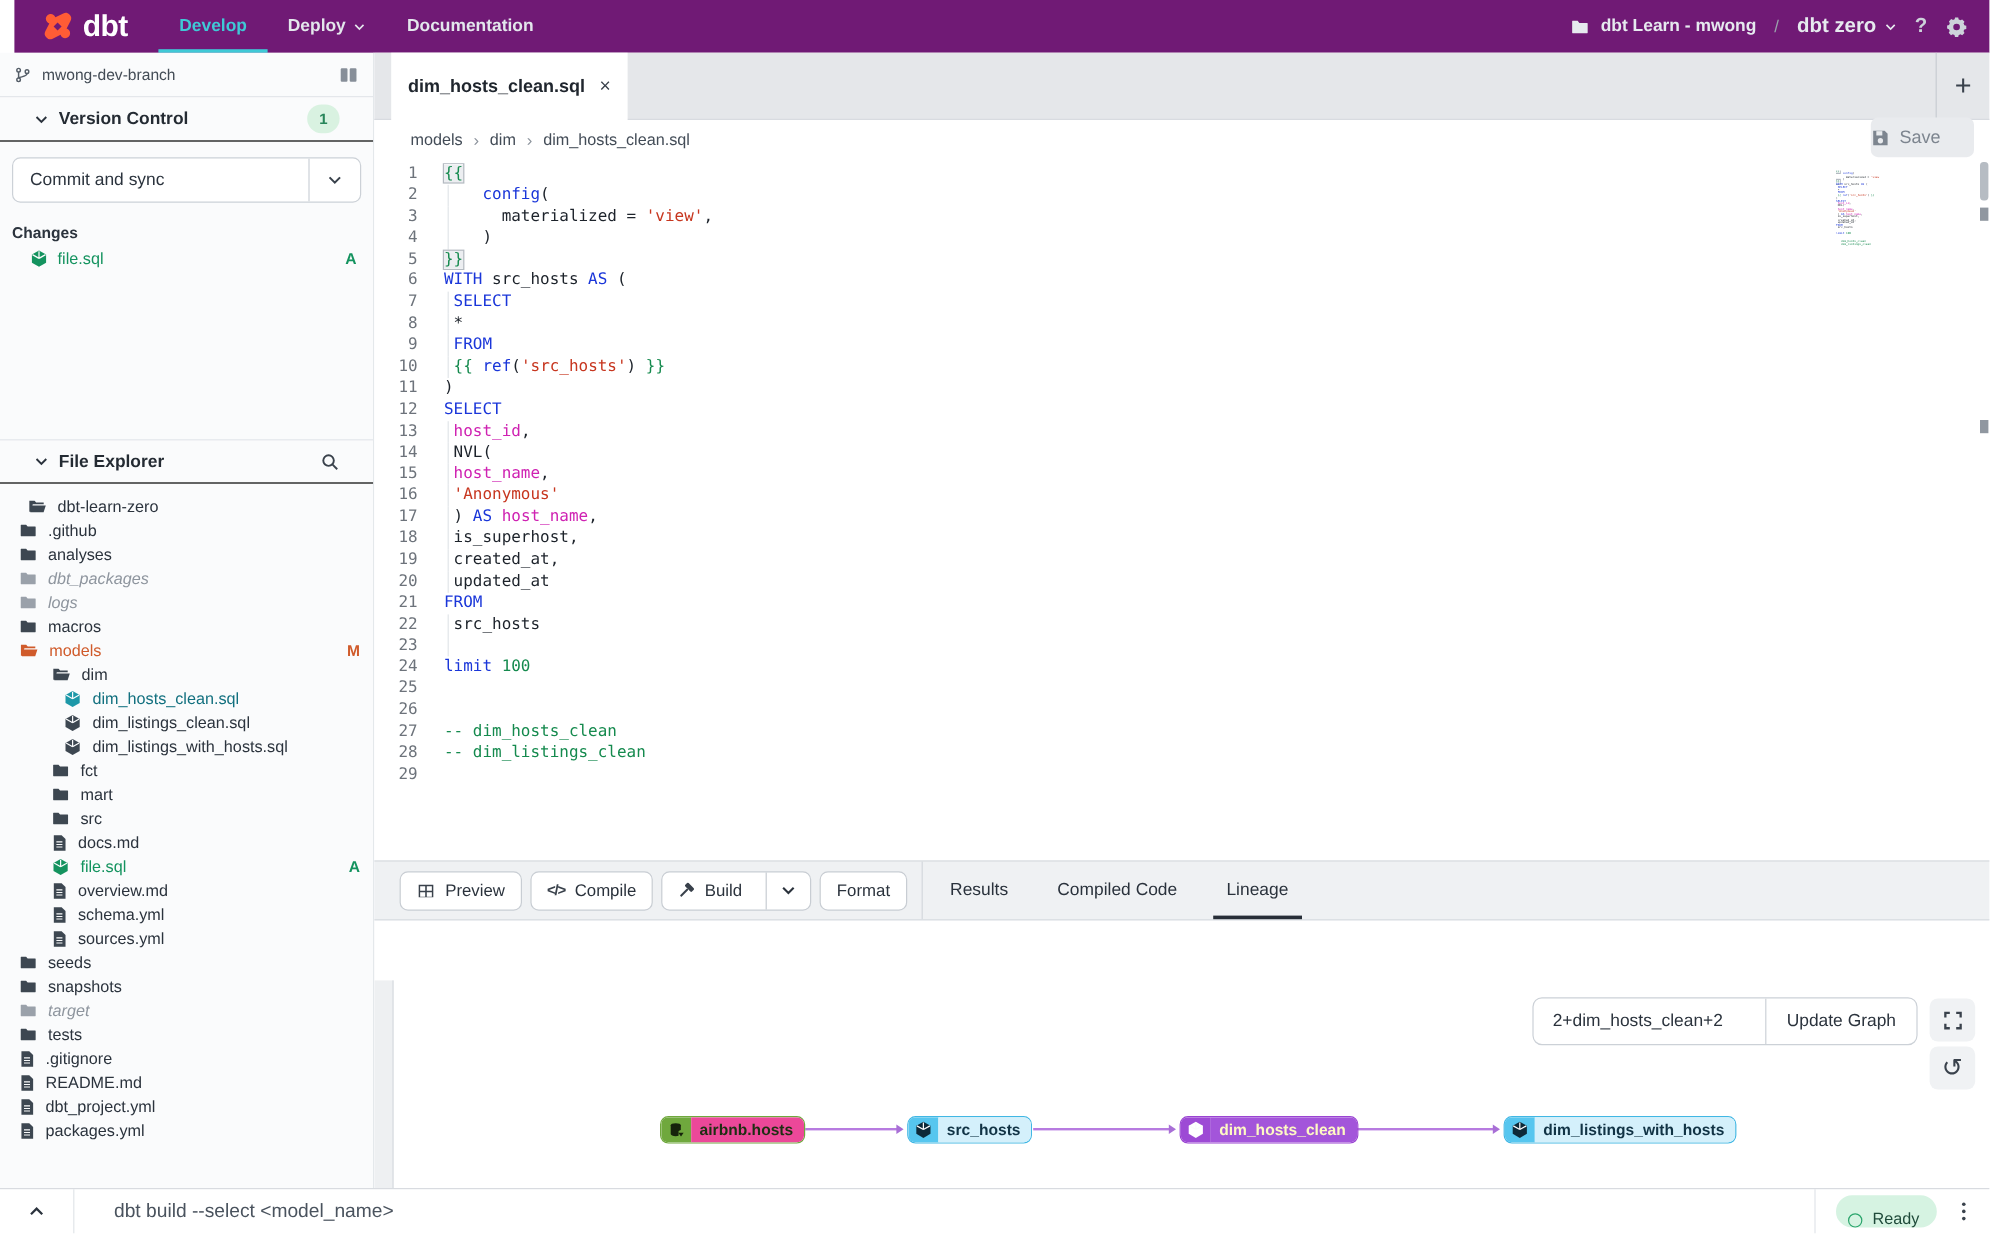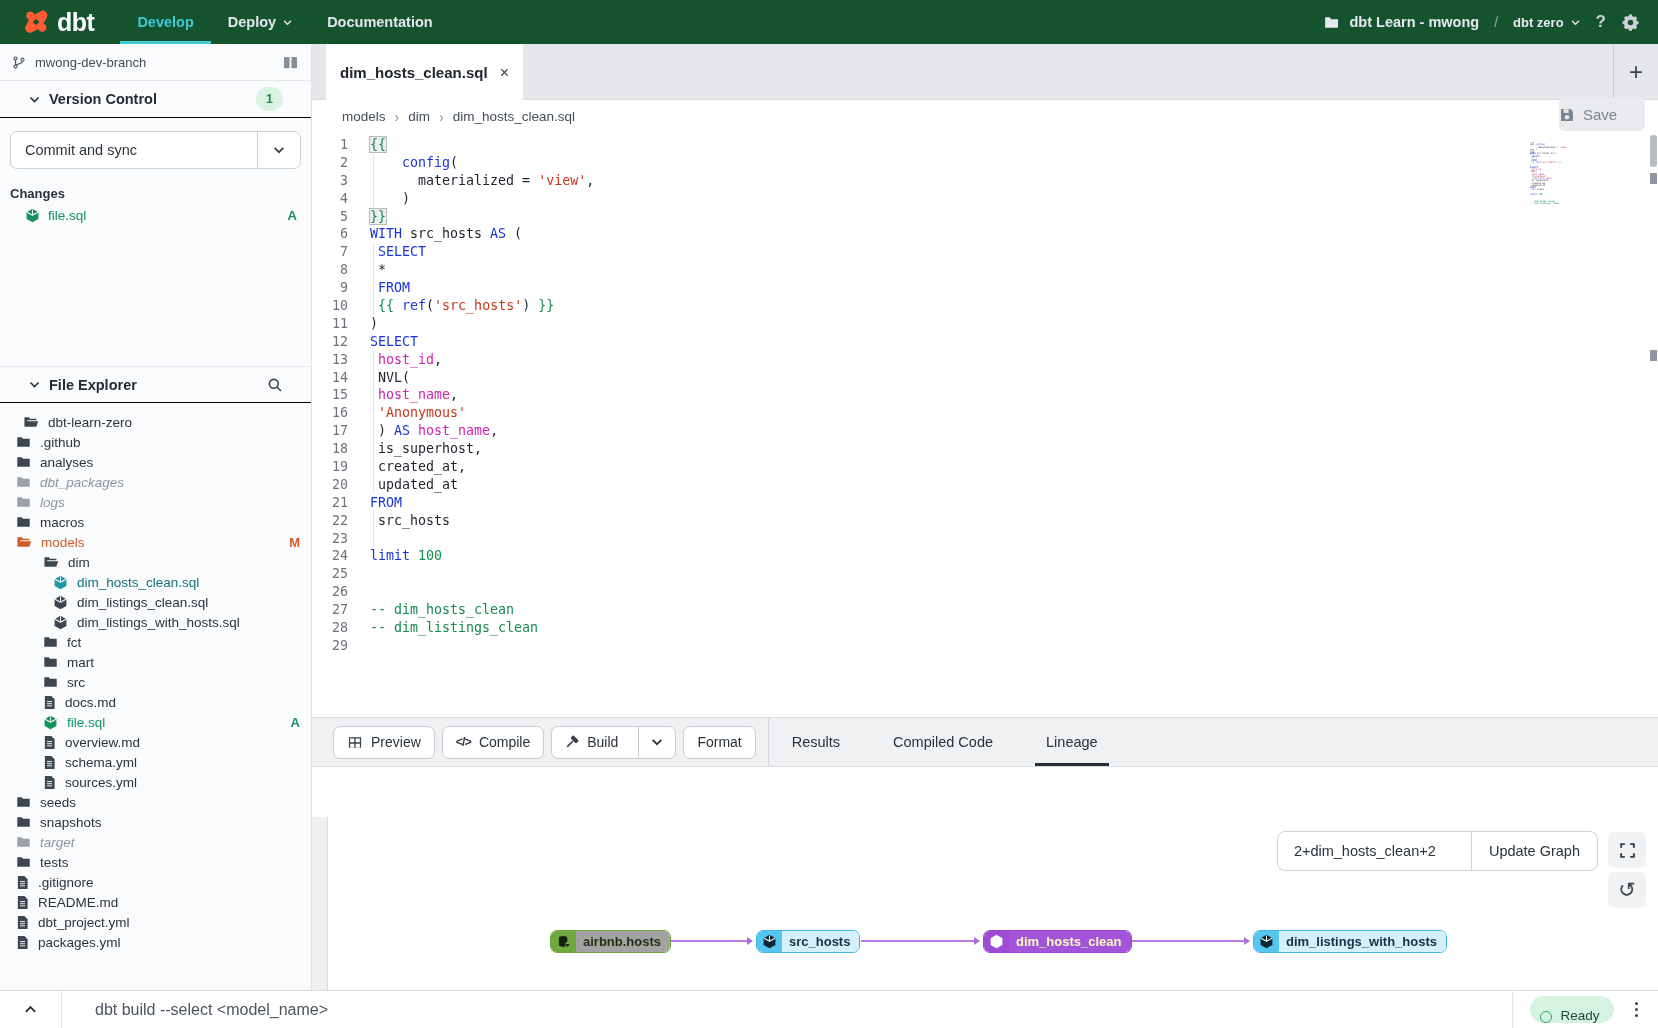--- a/index.html
+++ b/index.html
@@ -3,33 +3,33 @@
 <meta charset="utf-8">
 <style>
   *{margin:0;padding:0;box-sizing:border-box}
   html,body{width:1658px;height:1028px;overflow:hidden;background:#fff;
     font-family:"Liberation Sans",sans-serif;-webkit-font-smoothing:antialiased}
   .app{position:relative;width:1658px;height:1028px;background:#fff}
   svg{display:block}
   .icon{display:inline-flex;align-items:center;justify-content:center;flex:none}
 
   
-  .header{position:absolute;left:0;top:0;right:0;height:44px;background:#14532d;
+  .header{position:absolute;left:12px;top:0;right:0;height:44px;background:#701a75;
     display:flex;align-items:stretch;color:#dde2e8}
   .logo{display:flex;align-items:center;gap:7px;padding:0 26px 0 22px}
   .logo-text{color:#fff;font-size:25px;font-weight:bold;letter-spacing:-.5px}
   .nav{display:flex;align-items:stretch}
   .nav-item{position:relative;display:flex;align-items:center;gap:6px;padding:0 17px;
     font-size:14.5px;font-weight:bold;color:#e3e7ec;cursor:pointer}
   .nav-item.active{color:#3fc9d6}
   .nav-item.active::after{content:"";position:absolute;left:0;right:0;bottom:0;height:3px;background:#3fc9d6}
   .hdr-right{margin-left:auto;display:flex;align-items:center;gap:15px;padding-right:18px;color:#cdd3da}
   .hdr-proj{display:flex;align-items:center;gap:9px;font-size:14.5px;font-weight:bold;color:#e6eaef}
   .hdr-sep{color:#9aa2ac;font-size:14px}
-  .hdr-env{display:flex;align-items:center;gap:6px;font-size:13px;font-weight:bold;color:#e6eaef}
+  .hdr-env{display:flex;align-items:center;gap:6px;font-size:17px;font-weight:bold;color:#e6eaef}
   .hdr-help{font-size:17px;font-weight:bold;color:#cdd3da}
 
   
   .sidebar{position:absolute;left:0;top:44px;width:312px;bottom:38px;background:#fafbfc;
     border-right:1px solid #dfe3e7;overflow:hidden;color:#2c343e}
   .branch-row{height:37px;display:flex;align-items:center;gap:9px;padding:0 12px;
     border-bottom:1px solid #e4e7eb;font-size:13px;color:#434c56}
   .branch-row .spacer{flex:1}
   .vc-head,.fe-head{height:37px;display:flex;align-items:center;gap:8px;padding:0 28px;
     font-size:14.5px;font-weight:bold;color:#242b33;border-bottom:1px solid #000000}
@@ -104,21 +104,21 @@
   .btoolbar{position:absolute;left:0;right:0;bottom:223px;height:50px;background:#eff1f3;
     border-top:1px solid #d8dbe0;border-bottom:1px solid #d8dbe0;display:flex;align-items:center;
     padding-left:21px}
   .tbtn{height:33px;background:#fff;border:1px solid #c8cdd3;border-radius:7px;display:flex;
     align-items:center;gap:8px;padding:0 13px;font-size:14px;color:#2a323c;margin-right:7px;cursor:pointer}
   .tbtn .icon{color:#39414b}
   .tbtn.split{padding:0}
   .tbtn.split .seg1{display:flex;align-items:center;gap:8px;padding:0 12px;height:100%}
   .tbtn.split .seg2{width:37px;height:100%;display:flex;align-items:center;justify-content:center;border-left:1px solid #c8cdd3}
   .tb-div{width:1px;align-self:stretch;background:#d4d8dd;margin:0 0 0 5px}
-  .ptabs{display:flex;align-items:center;height:100%;margin-left:23px;gap:53px}
+  .ptabs{display:flex;align-items:center;height:100%;margin-left:23px;gap:41px}
   .ptab{position:relative;font-size:14.5px;color:#2a323c;height:100%;display:flex;align-items:center;cursor:pointer}
   .ptab.active::after{content:"";position:absolute;left:-11px;right:-11px;bottom:0;height:3px;background:#272e37}
   .code-glyph{font-weight:bold;font-size:12.5px;letter-spacing:-1px}
 
   
   .lineage{position:absolute;left:0;right:0;bottom:0;top:calc(100% - 223px + 50px);background:#fff}
   .lineage{top:auto;height:173px}
   .lin-gutter{position:absolute;left:0;top:0;bottom:0;width:16px;background:#eef0f2;border-right:1px solid #d8dbe0}
   .selector{position:absolute;top:14px;right:60px;height:40px;display:flex;border:1px solid #ccd1d7;
     border-radius:8px;overflow:hidden;background:#fff}
@@ -127,21 +127,21 @@
     border-left:1px solid #ccd1d7;cursor:pointer}
   .sq-btn{position:absolute;right:12px;width:38px;height:36px;background:#f0f2f4;border-radius:7px;
     display:flex;align-items:center;justify-content:center;color:#3a424c;cursor:pointer}
   .sq-btn.expand{top:15px}
   .sq-btn.rotate{top:55px;font-size:21px}
   .lnode{position:absolute;top:113px;height:23px;display:flex;align-items:stretch;border-radius:7px;
     border:1.5px solid;overflow:hidden;font-size:13px;font-weight:bold;cursor:pointer}
   .lnode .nicon{width:25px;display:flex;align-items:center;justify-content:center}
   .lnode .nlabel{display:flex;align-items:center;padding:0 9px 0 7px;white-space:nowrap}
   .lnode.source{border-color:#6fa83d}.lnode.source .nicon{background:#6fa83d;color:#16230c}
-  .lnode.source .nlabel{background:#a3a3a3;color:#1d2f12}
+  .lnode.source .nlabel{background:#ec4899;color:#1d2f12}
   .lnode.model{border-color:#41b7e4}.lnode.model .nicon{background:#56c6ef;color:#0d2938}
   .lnode.model .nlabel{background:#d4f0fb;color:#113345}
   .lnode.selected{border-color:#9a43d2}.lnode.selected .nicon{background:#9d4ad5;color:#fff}
   .lnode.selected .nlabel{background:#a355da;color:#fef9c3}
   .edge{position:absolute;top:123px;height:2px;background:#b77be0}
   .edge::after{content:"";position:absolute;right:-5px;top:-3.5px;border-left:6px solid #a86fd6;
     border-top:4.5px solid transparent;border-bottom:4.5px solid transparent}
 
   
   .statusbar{position:absolute;left:0;right:0;bottom:0;height:38px;background:#fff;

